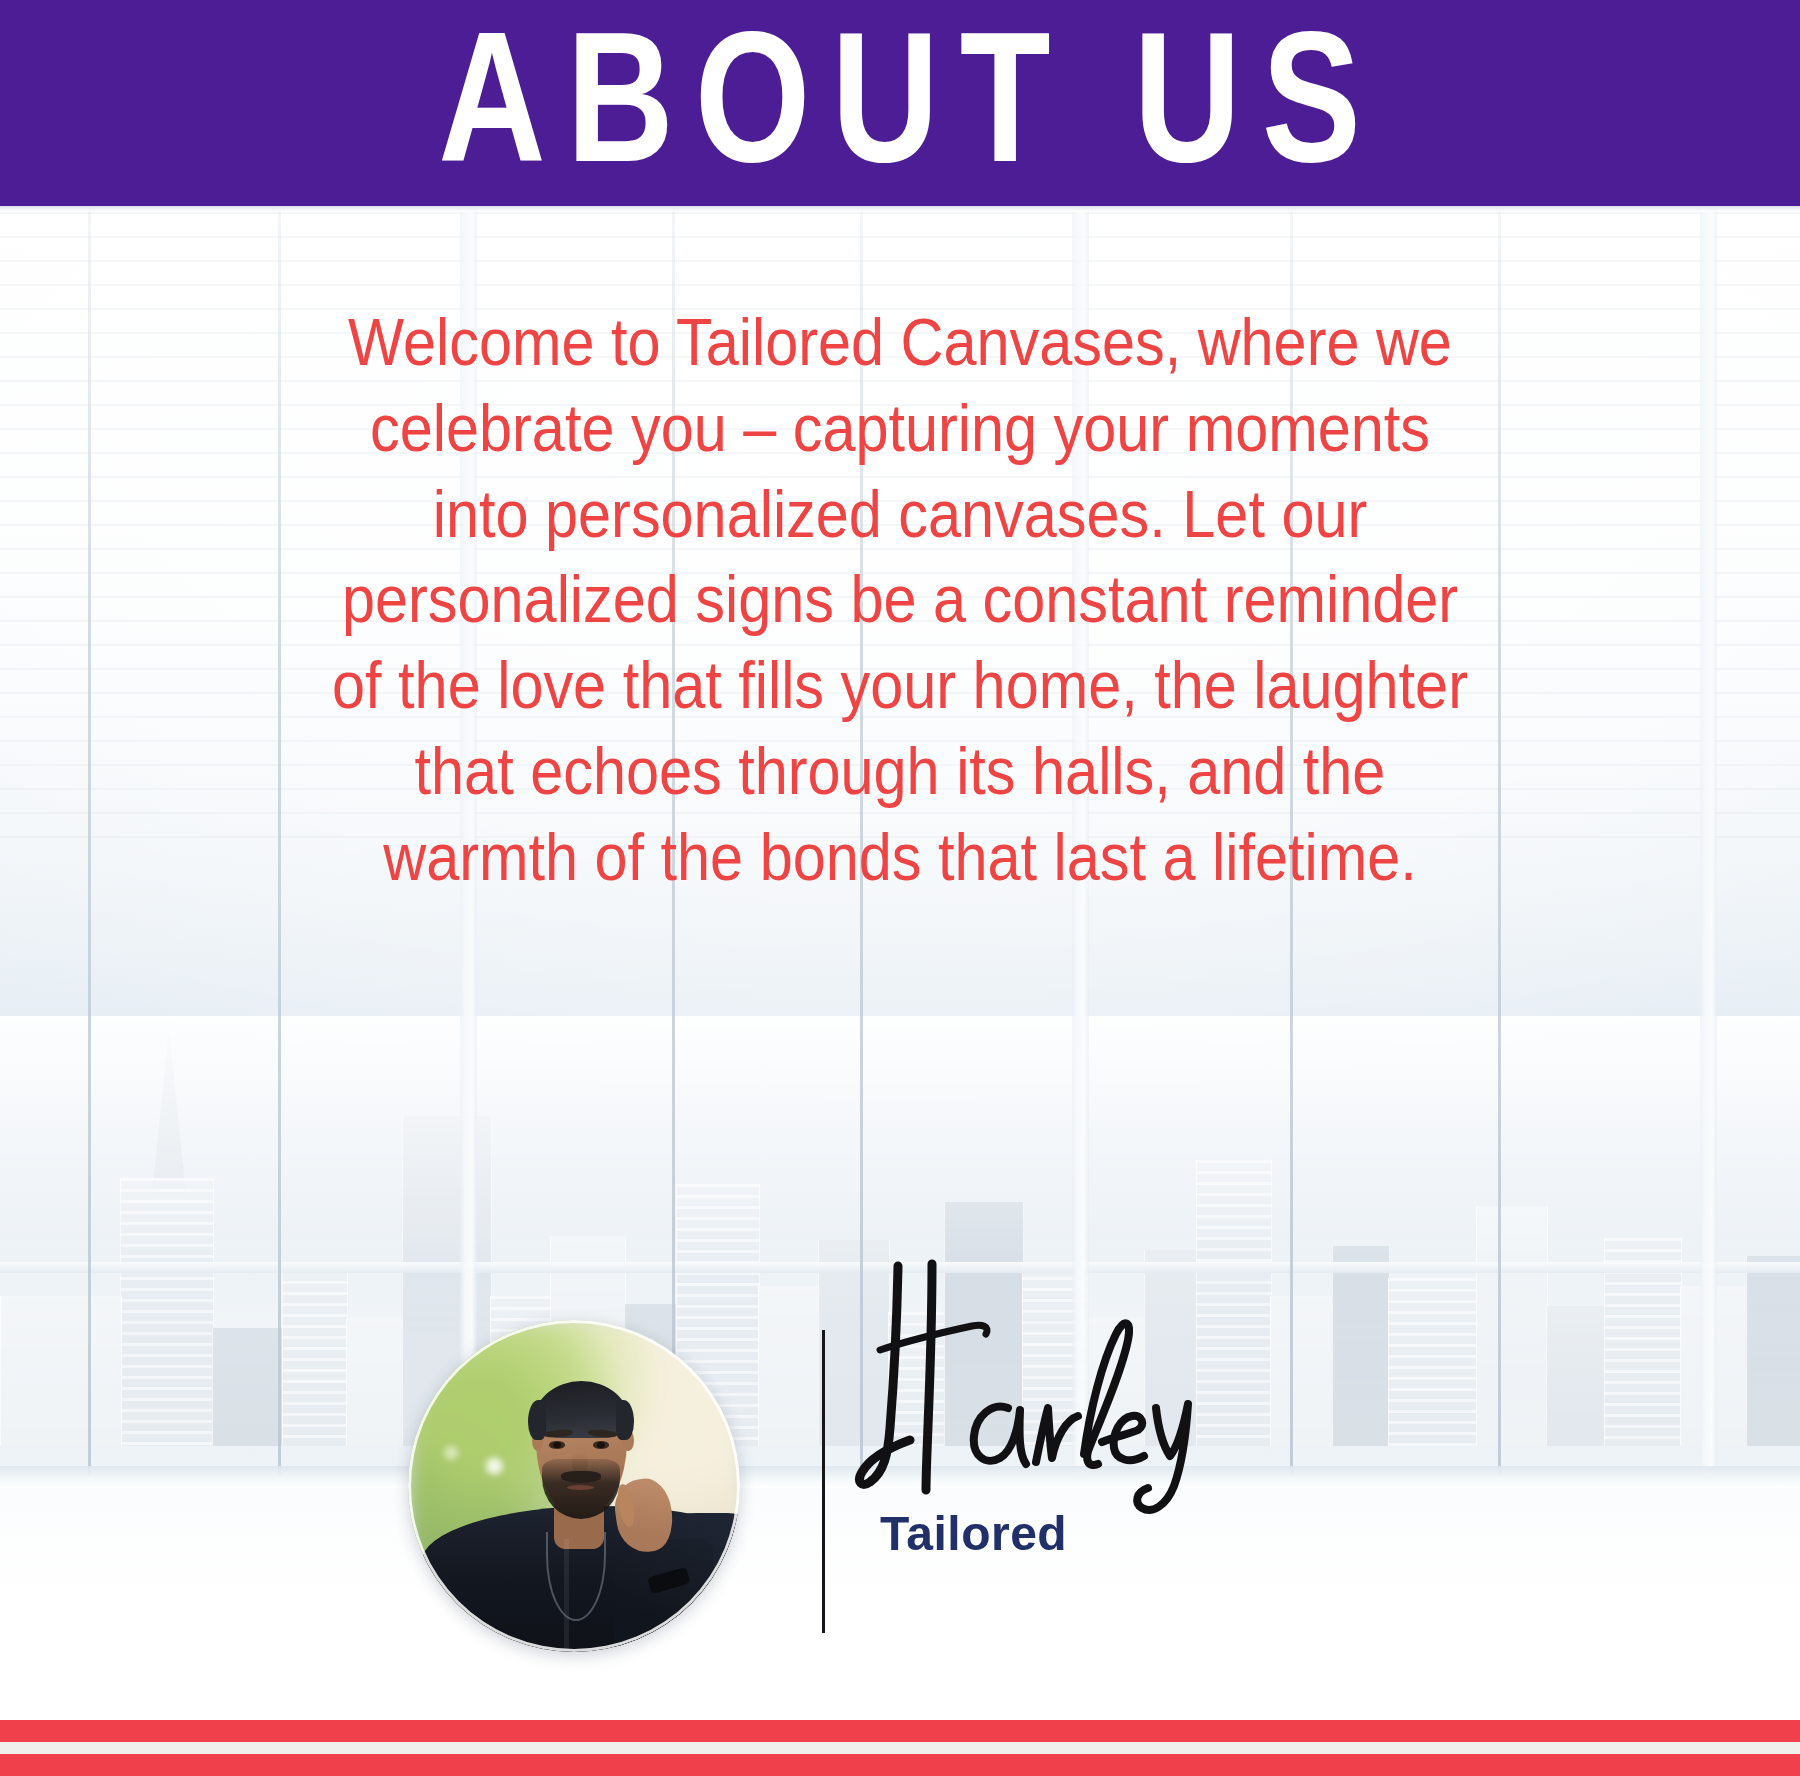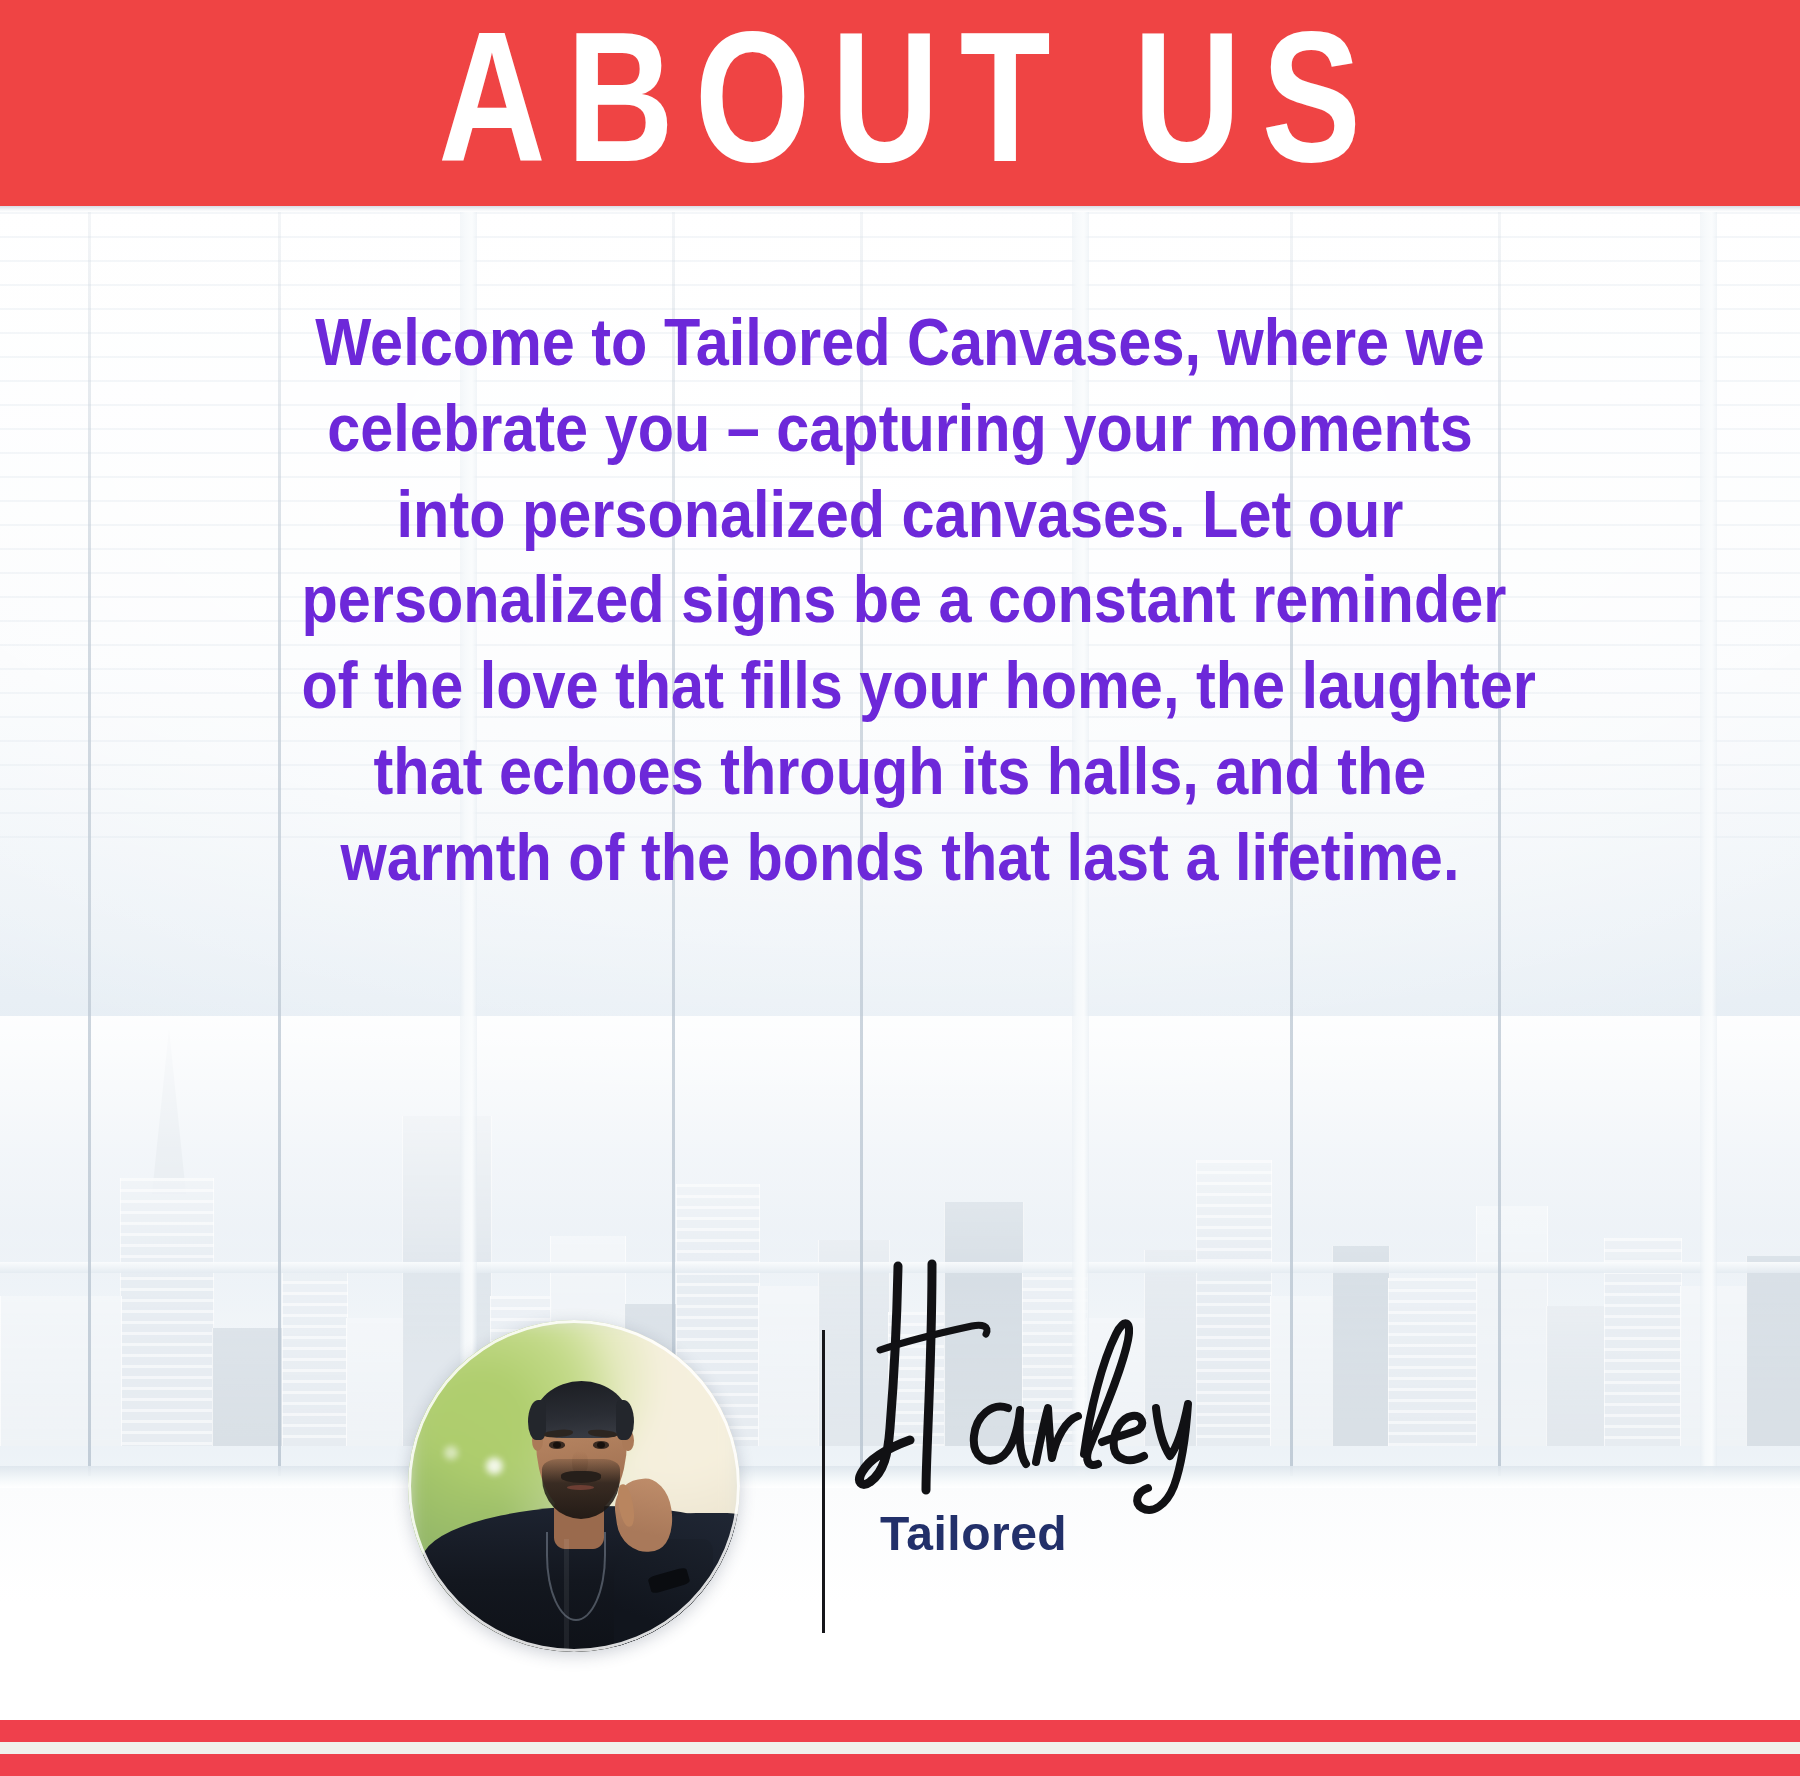--- a/index.html
+++ b/index.html
@@ -133,21 +133,21 @@
     background: linear-gradient(180deg, #fbfcfd 0%, #ffffff 40%, #ffffff 100%);
   }
 
   
   .header-band {
     position: absolute;
     left: 0;
     top: 0;
     width: 1800px;
     height: 206px;
-    background: #ef4444;
+    background: #4c1d95;
     display: flex;
     align-items: center;
     justify-content: center;
   }
   .header-underline {
     position: absolute;
     left: 0;
     top: 206px;
     width: 1800px;
     height: 6px;
@@ -167,23 +167,23 @@
   }
 
   
   .copy {
     position: absolute;
     left: 50%;
     transform: translateX(-50%);
     top: 300px;
     width: 1330px;
     text-align: center;
-    color: #6d28d9;
+    color: #ef4444;
     font-family: "Liberation Sans", sans-serif;
-    font-weight: 700;
+    font-weight: 400;
     font-size: 66px;
     line-height: 1.30;
   }
   .copy p { margin: 0; }
   .copy .gap { height: 80px; }
   .copy .ln {
     display: block;
     transform: scaleX(0.90);
     transform-origin: center;
     white-space: nowrap;

